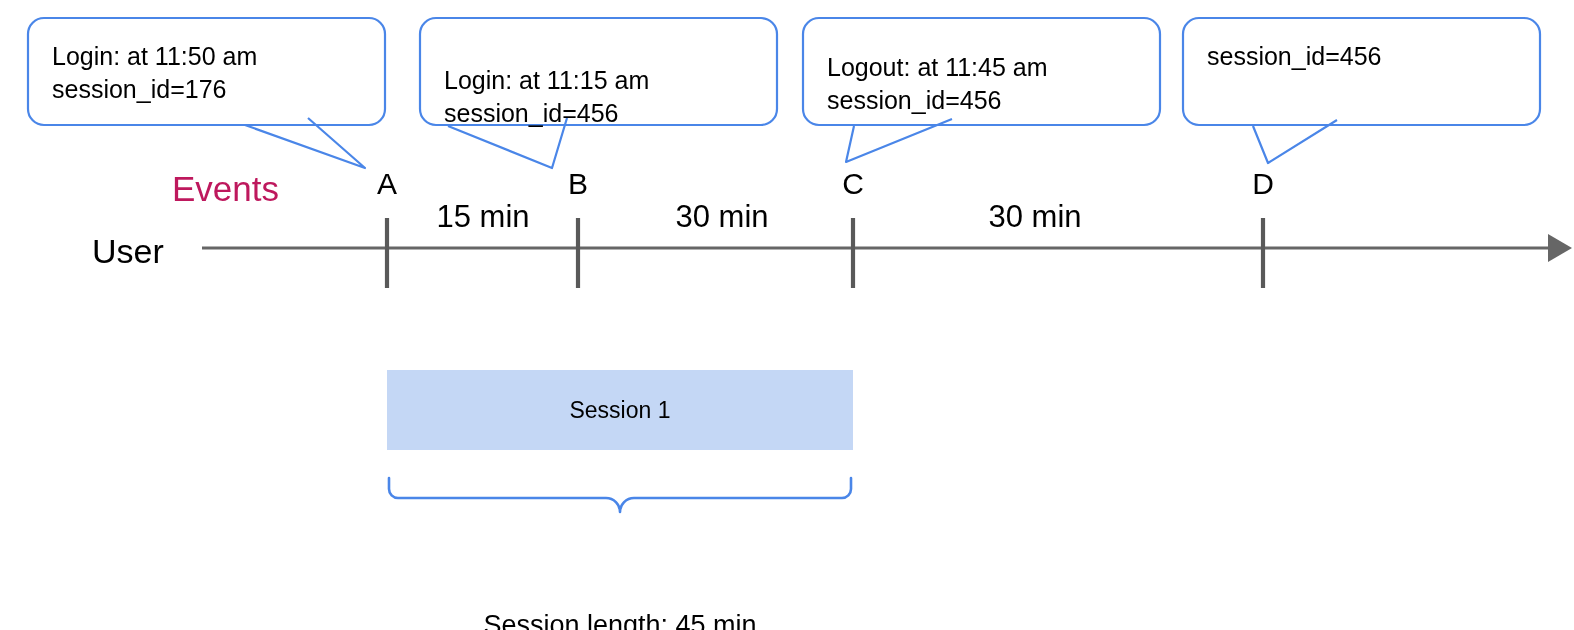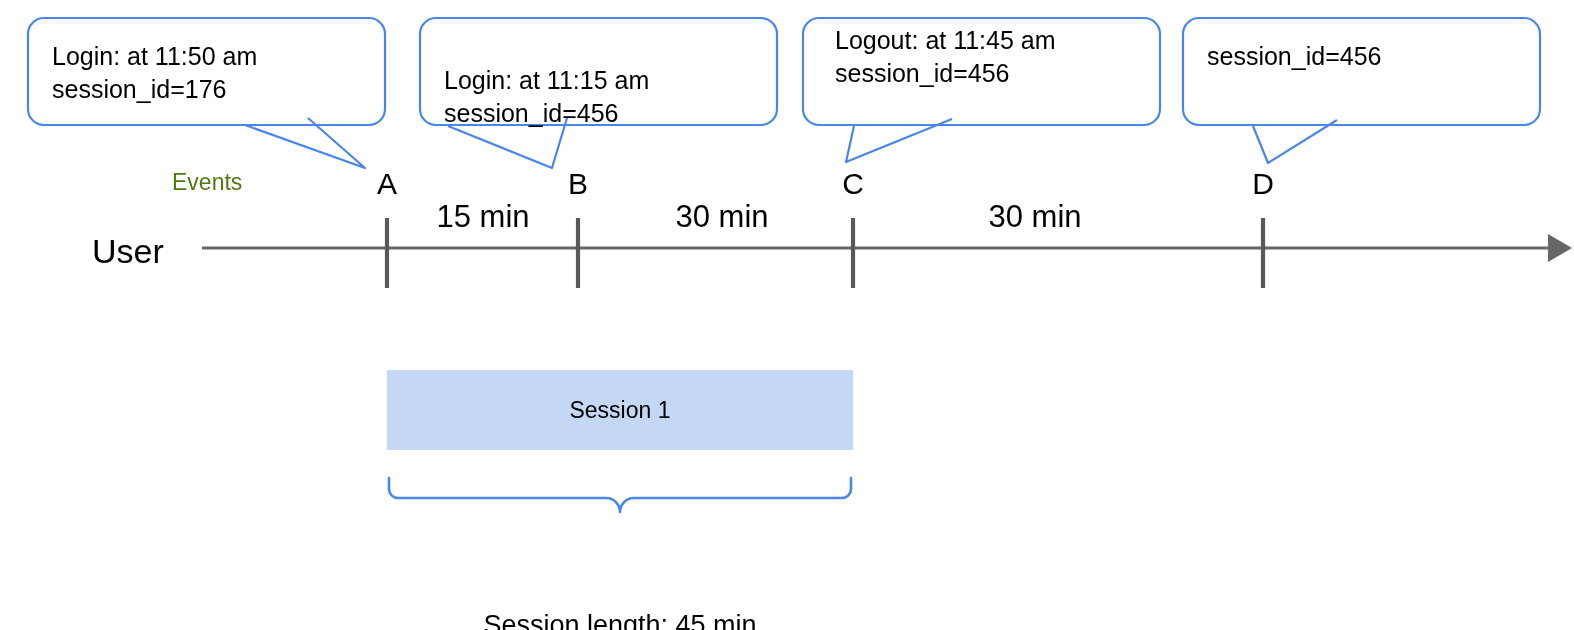--- a/index.html
+++ b/index.html
@@ -37,22 +37,22 @@
     font-weight: normal;
   }
   .axis-label {
     position: absolute;
     font-size: 34px;
     color: #000000;
     white-space: nowrap;
   }
   .events-label {
     position: absolute;
-    font-size: 23px;
-    color: #4d7c0f;
+    font-size: 35px;
+    color: #be185d;
     white-space: nowrap;
   }
   .tick-label {
     position: absolute;
     font-size: 30px;
     color: #000000;
     white-space: nowrap;
     text-align: center;
     transform: translateX(-50%);
   }
@@ -126,21 +126,21 @@
       <span>at 11:50 am</span></div>
     <div>session_id=176</div>
   </div>
 
   <div class="callout-text" style="left:444px; top:40px;margin-top:24px;">
     <div><span class="evt">Login:</span>
       <span>at 11:15 am</span></div>
     <div>session_id=456</div>
   </div>
 
-  <div class="callout-text" style="left:827px; top:24px;margin-left:8px;">
+  <div class="callout-text" style="left:827px; top:51px;">
     <div><span class="evt">Logout:</span>
       <span>at 11:45 am</span></div>
     <div>session_id=456</div>
   </div>
 
   <div class="callout-text" style="left:1207px; top:40px;">
     <div>session_id=456</div>
   </div>
 
   <div class="events-label" style="left:172px; top:169px;">Events</div>

